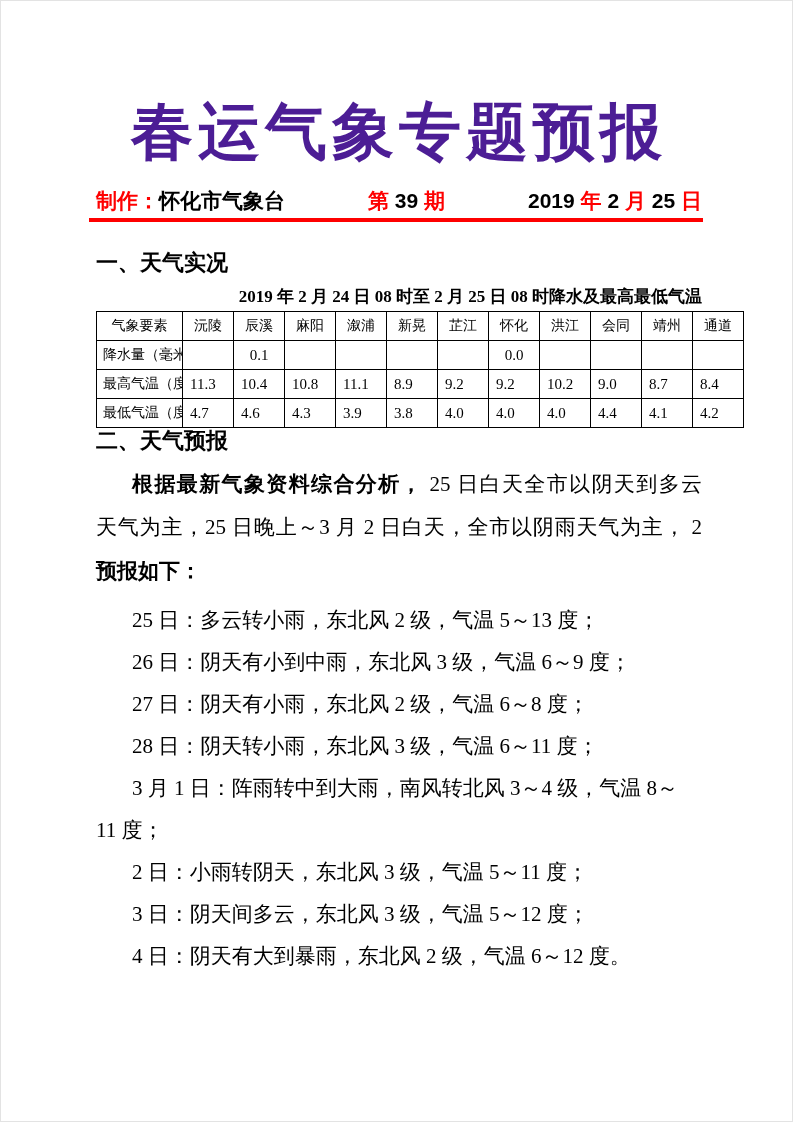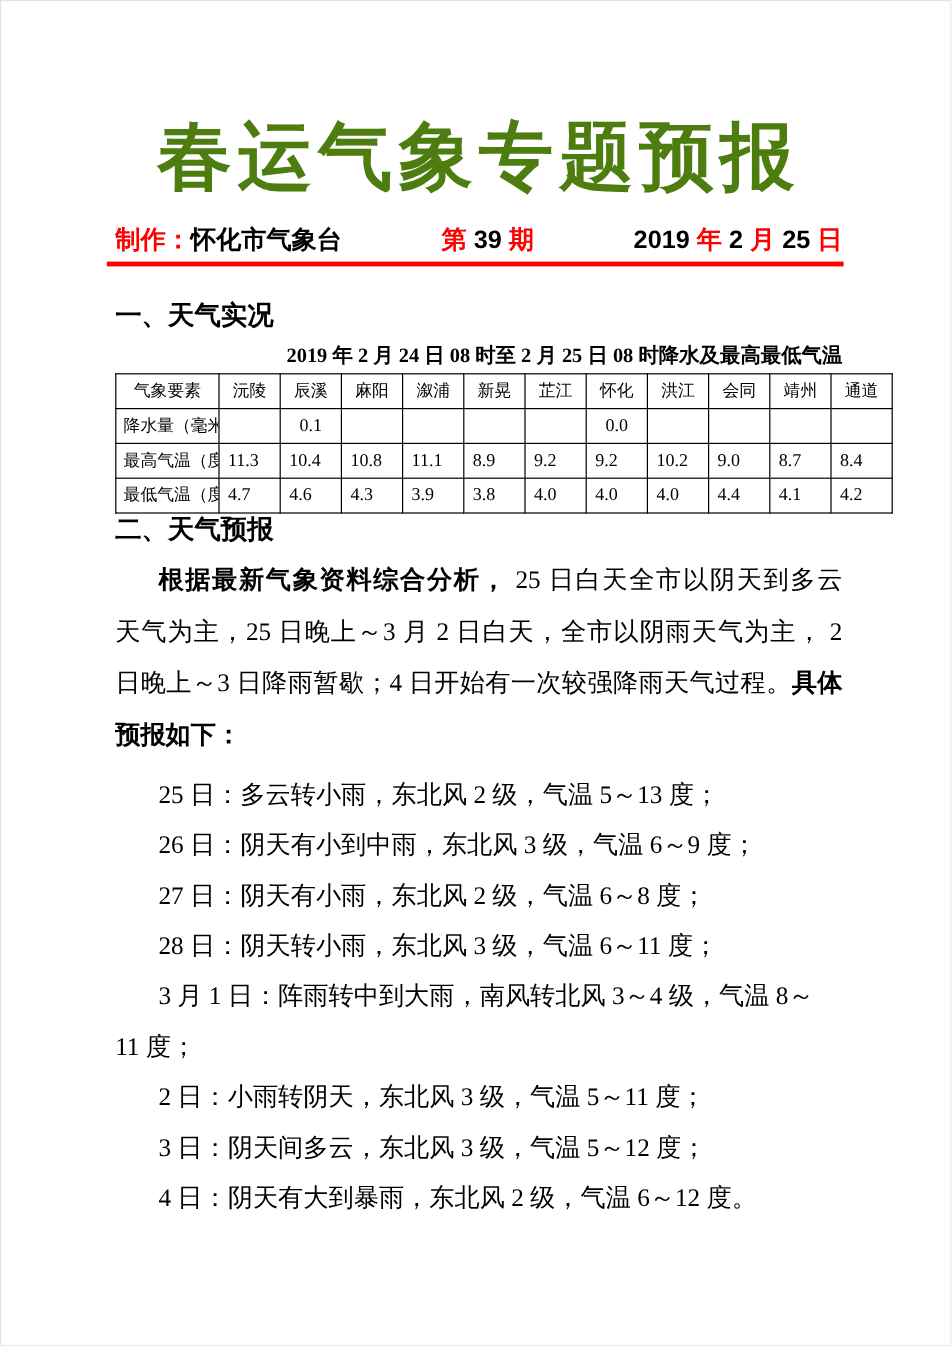--- a/index.html
+++ b/index.html
@@ -20,21 +20,21 @@
     left: 95px;
     top: 0;
     width: 606px;
   }
   .doc-title {
     margin-top: 88px;
     text-align: center;
     font-family: "Liberation Serif", "DejaVu Serif", serif;
     font-size: 62px;
     font-weight: bold;
-    color: #4d7c0f;
+    color: #4c1d95;
     letter-spacing: 5px;
     line-height: 86px;
     white-space: nowrap;
   }
   .meta-row {
     margin-top: 12px;
     display: flex;
     justify-content: space-between;
     align-items: baseline;
     font-family: "Liberation Sans", "DejaVu Sans", sans-serif;
@@ -186,21 +186,20 @@
             <td class="al-left">4.2</td>
           </tr>
         </tbody>
     </table>
 
     <div class="section-heading heading-2">二、天气预报</div>
 
     <div class="body-text intro">
       <div class="line fill indent"><span class="bold-hei">根据最新气象资料综合分析，</span><span> 25 日白天全市以阴天到多云</span></div>
       <div class="line fill">天气为主，25 日晚上～3 月 2 日白天，全市以阴雨天气为主， 2</div>
-      <div class="line fill"><span>日晚上～3 日降雨暂歇；4 日开始有一次较强降雨天气过程。</span><span class="bold-hei">具体</span></div>
       <div class="line bold-hei">预报如下：</div>
     </div>
 
     <div class="forecast-list">
       <div class="forecast-line indent">25 日：多云转小雨，东北风 2 级，气温 5～13 度；</div>
       <div class="forecast-line indent">26 日：阴天有小到中雨，东北风 3 级，气温 6～9 度；</div>
       <div class="forecast-line indent">27 日：阴天有小雨，东北风 2 级，气温 6～8 度；</div>
       <div class="forecast-line indent">28 日：阴天转小雨，东北风 3 级，气温 6～11 度；</div>
       <div class="forecast-line indent">3 月 1 日：阵雨转中到大雨，南风转北风 3～4 级，气温 8～</div>
       <div class="forecast-line">11 度；</div>

